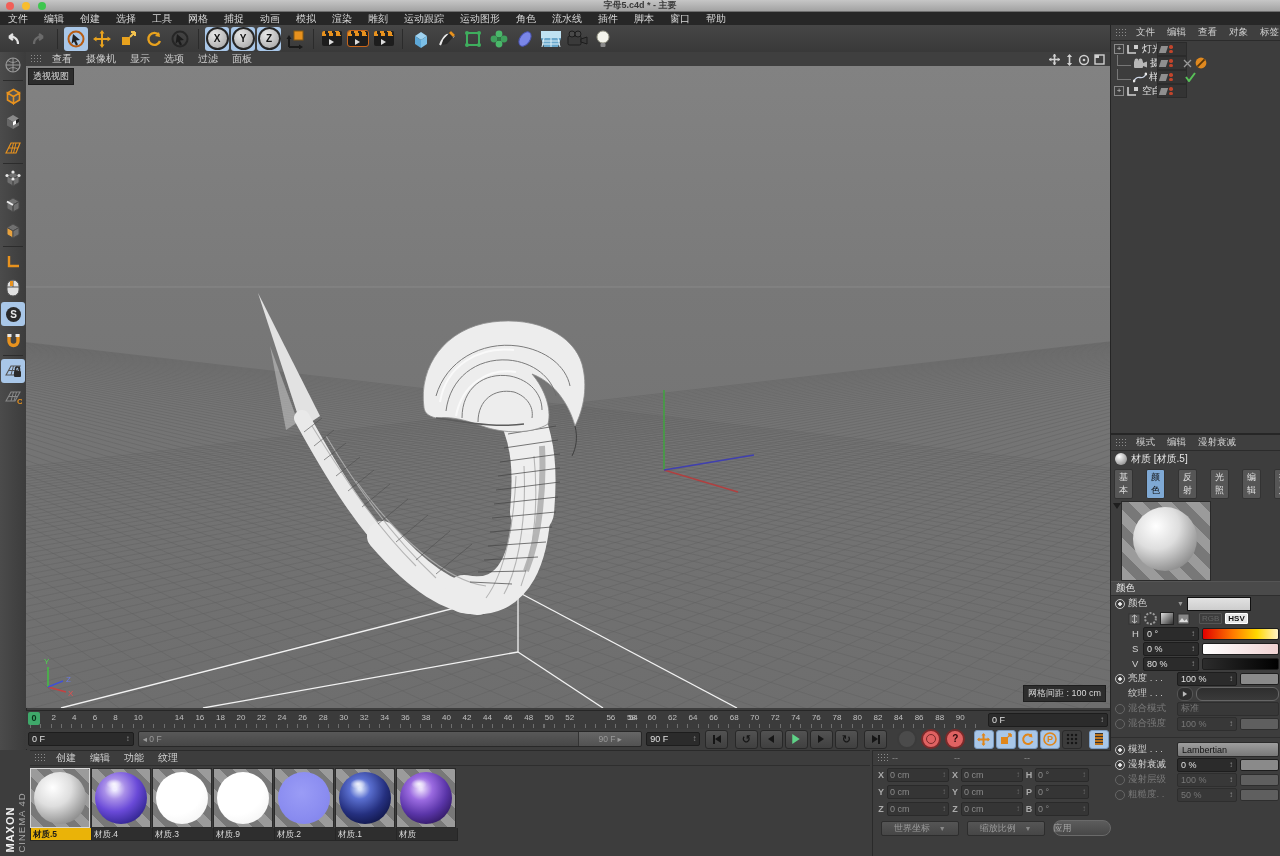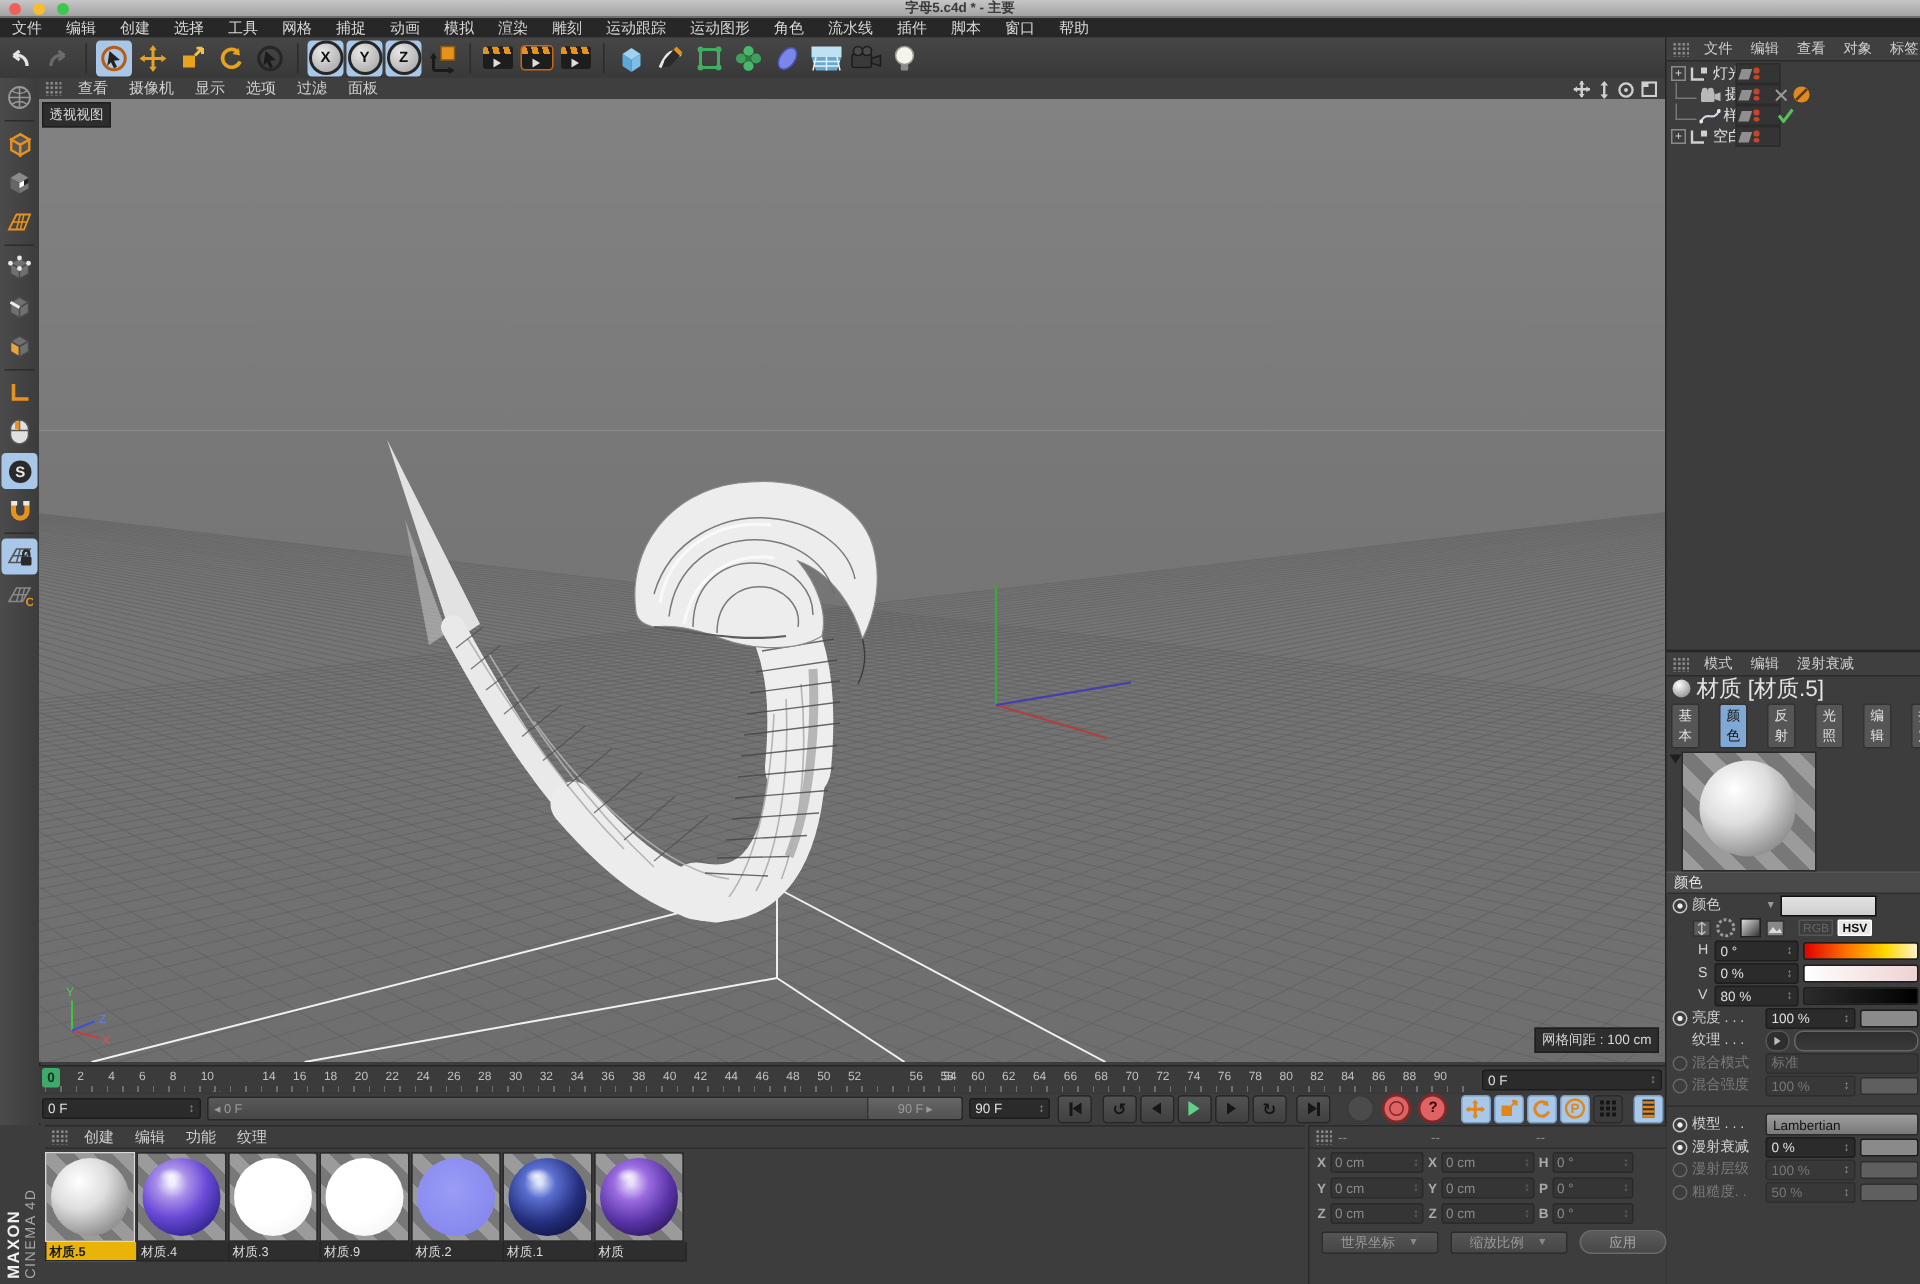--- a/index.html
+++ b/index.html
@@ -102,21 +102,21 @@
   .mat.sel .mlabel{background:#eab308;color:#1a1a1a;font-weight:bold}
   
   #coords{left:872px;top:750px;width:238px;height:106px;background:#3d3d3d;border-top:1px solid #2a2a2a;border-left:1px solid #2a2a2a;font-size:9px;color:#8f8f8f}
   #coords .hdr{display:flex;align-items:center;height:14px;border-bottom:1px solid #2e2e2e}
   .crow{display:flex;align-items:center;height:17px;padding-left:4px;gap:2px}
   .clbl{width:8px;text-align:center;color:#aaa;font-weight:bold}
   .cfield{width:56px;height:12px;background:#353535;border:1px solid #2a2a2a;border-radius:2px;display:flex;align-items:center;padding:0 2px;color:#8a8a8a}
   .cfield .ud{margin-left:auto;font-size:8px;color:#666}
   .dd{height:13px;background:linear-gradient(#555,#464646);border:1px solid #2d2d2d;border-radius:2px;display:flex;align-items:center;padding:0 12px;color:#9a9a9a;gap:4px}
   .dd .car{margin-left:auto;font-size:7px;color:#888}
-  .pill{height:14px;border:1px solid #6a6a6a;border-radius:8px;background:linear-gradient(#5c5c5c,#474747);color:#a8a8a8;display:flex;align-items:center;justify-content:center;width:72px}
+  .pill{height:14px;border:1px solid #6a6a6a;border-radius:8px;background:linear-gradient(#5c5c5c,#474747);color:#a8a8a8;display:flex;align-items:center;width:72px}
 </style>
 </head>
 <body>
 
 <div id="titlebar" class="abs">
   <div class="tl" style="left:6px;background:#f25f58"></div>
   <div class="tl" style="left:22px;background:#f8bd2f"></div>
   <div class="tl" style="left:38px;background:#3ec64f"></div>
   <div id="title-text">字母5.c4d * - 主要</div>
 </div>
@@ -755,21 +755,21 @@
     <div class="pmenu">
       <div class="handle"></div>
       <div style="display:flex">
           <div class="vmenu-item">模式</div>
           <div class="vmenu-item">编辑</div>
           <div class="vmenu-item">漫射衰减</div>
         </div>
     </div>
     <div style="display:flex;align-items:center;height:16px;padding-left:4px;gap:4px">
       <div style="width:12px;height:12px;border-radius:50%;background:radial-gradient(circle at 35% 30%,#fff,#bbb 50%,#777)"></div>
-      <span style="font-size:15px;color:#e4e4e4">材质 [材质.5]</span>
+      <span style="font-size:10px;color:#e4e4e4">材质 [材质.5]</span>
     </div>
     <div class="tabrow">
         <div class="tab">基本</div>
         <div class="tab active">颜色</div>
         <div class="tab">反射</div>
         <div class="tab">光照</div>
         <div class="tab">编辑</div>
         <div class="tab">指定</div>
       </div>
     <div style="position:relative;height:80px">

